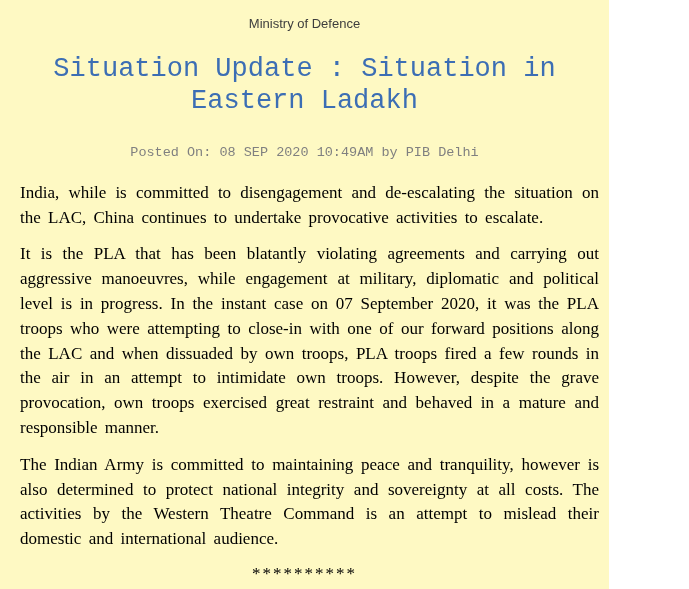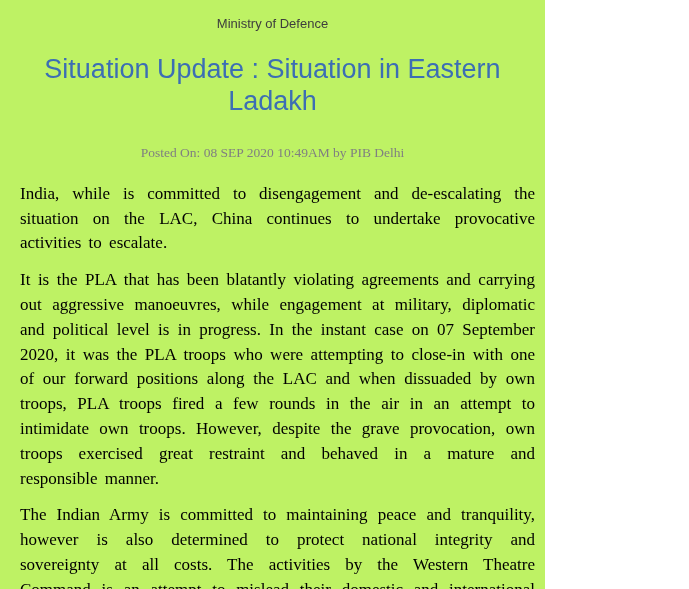--- a/index.html
+++ b/index.html
@@ -4,45 +4,45 @@
 <style>
   html, body {
     margin: 0;
     padding: 0;
     background: #ffffff;
     width: 689px;
     height: 589px;
     overflow: hidden;
   }
   .page {
-    width: 545px;
+    width: 609px;
     height: 589px;
     box-sizing: border-box;
-    background: #bef264;
+    background: #fef9c3;
   }
   .ministry {
     padding-top: 16px;
     text-align: center;
     font-family: "Liberation Sans", sans-serif;
     font-size: 13px;
     color: #3d3d3d;
   }
   .title {
     margin: 22px 10px 0 10px;
     text-align: center;
-    font-family: Liberation Sans, sans-serif;
+    font-family: Liberation Mono, monospace;
     font-size: 27px;
     font-weight: 400;
     color: #3c6eb4;
     line-height: 1.2;
   }
   .posted {
     margin-top: 27px;
     text-align: center;
-    font-family: Liberation Serif, serif;
+    font-family: Liberation Mono, monospace;
     font-size: 13.5px;
     color: #808080;
   }
   .article {
     margin: 21px 10px 0 20px;
     font-family: "Liberation Serif", serif;
     font-size: 17px;
     line-height: 24.8px;
     color: #000000;
     text-align: justify;

